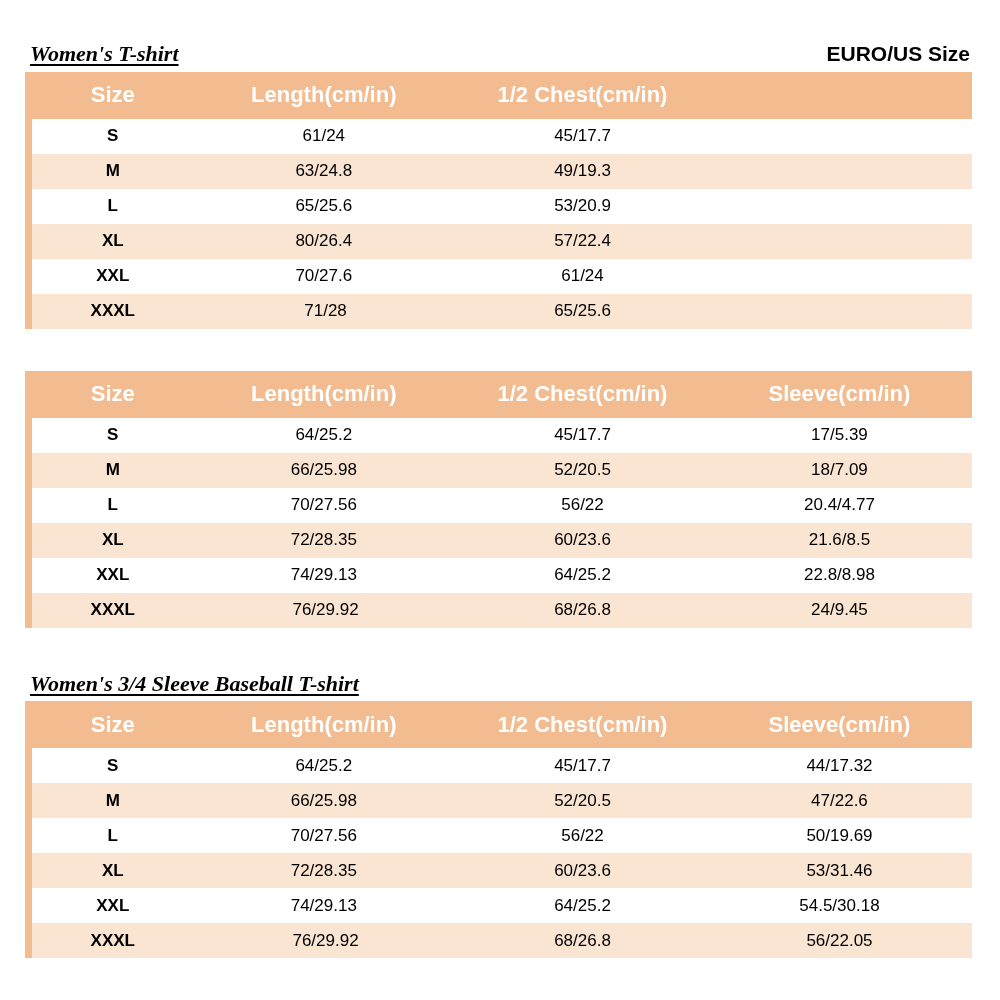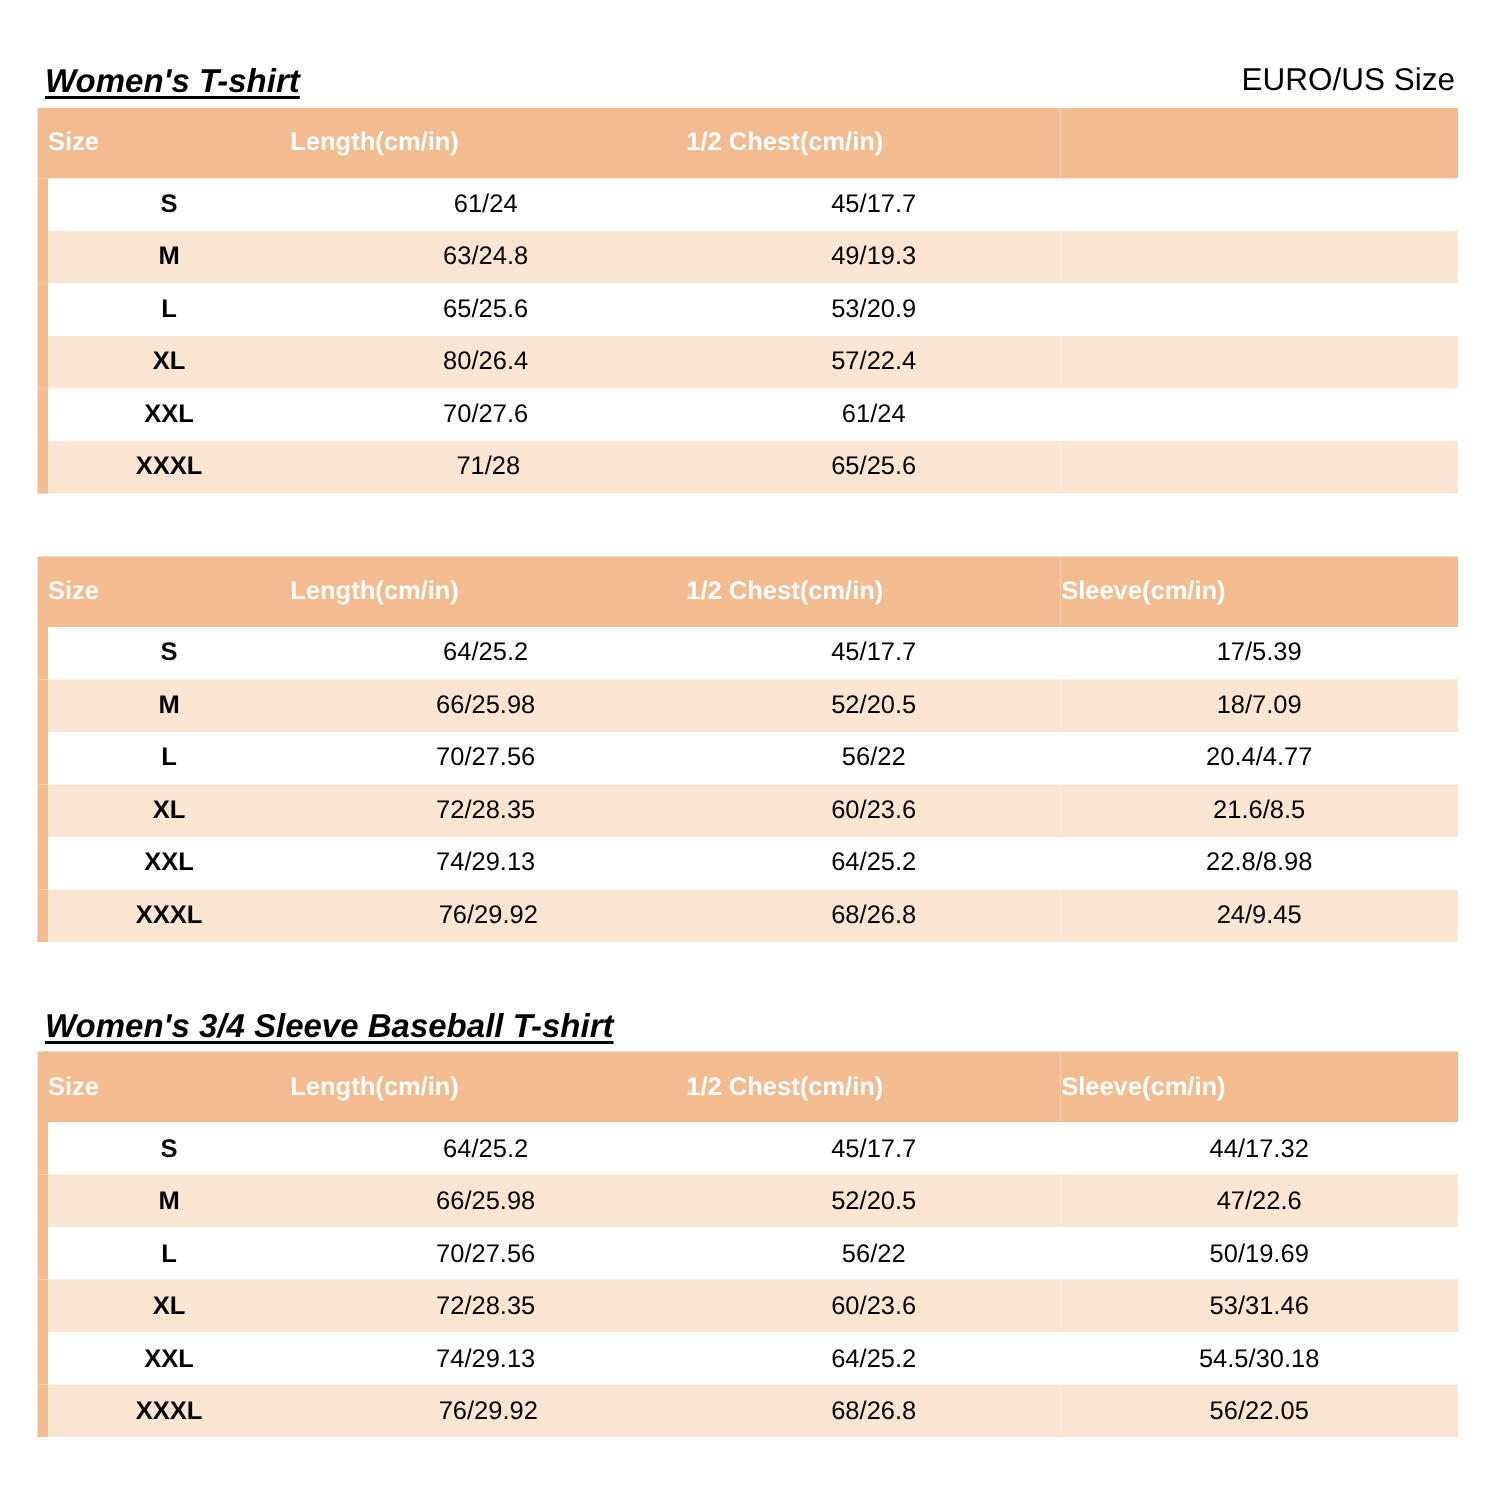--- a/index.html
+++ b/index.html
@@ -24,53 +24,53 @@
   }
   section.chart { margin-bottom: 42px; }
   .title-row {
     display: flex;
     justify-content: space-between;
     align-items: flex-end;
     padding: 0 5px;
     margin-bottom: 4px;
   }
   h2.chart-title {
-    font-family: Liberation Sans, sans-serif;
+    font-family: Liberation Serif, serif;
     font-style: italic;
     font-weight: bold;
     font-size: 22px;
     line-height: 1.25;
     text-decoration: underline;
     text-decoration-thickness: 2px;
     text-underline-offset: 3px;
     color: var(--text-color);
   }
   .size-standard {
     font-size: 21px;
-    font-weight: normal;
+    font-weight: bold;
     color: var(--text-color);
     line-height: 1.3;
   }
   table.size-table {
     width: 100%;
     border-collapse: collapse;
     border-left: 7px solid var(--header-bg);
     table-layout: fixed;
   }
   table.size-table col.c-size   { width: 17.5%; }
   table.size-table col.c-length { width: 28%; }
   table.size-table col.c-chest  { width: 26.5%; }
   table.size-table col.c-sleeve { width: 28%; }
   table.size-table thead th {
     background: var(--header-bg);
     color: var(--header-text);
-    font-size: 17px;
+    font-size: 22px;
     font-weight: bold;
     height: 47px;
-    text-align: left;
+    text-align: center;
     vertical-align: middle;
   }
   table.size-table tbody td {
     font-size: 17px;
     height: 35px;
     text-align: center;
     vertical-align: middle;
     font-weight: normal;
   }
   table.size-table tbody td:first-child { font-weight: bold; }

